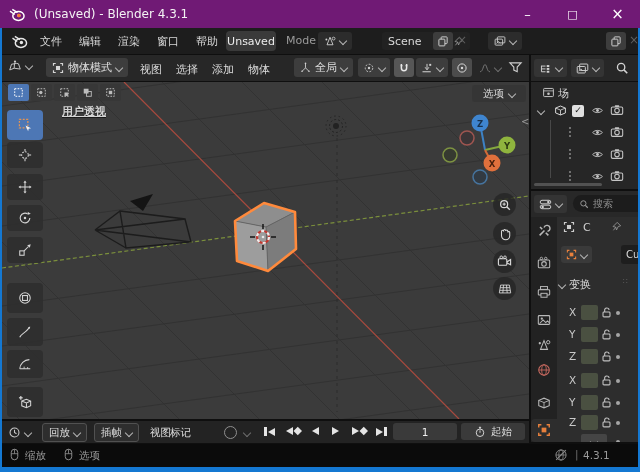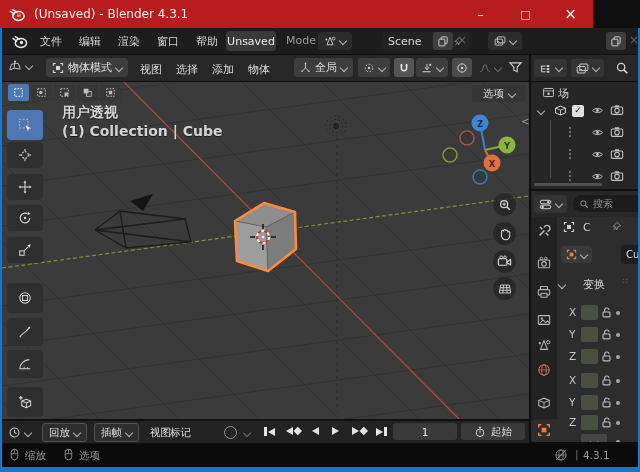--- a/index.html
+++ b/index.html
@@ -7,40 +7,40 @@
     font-family:"DejaVu Sans","Liberation Sans",sans-serif;font-size:11px;color:#d6d6d6;
     -webkit-font-smoothing:antialiased;}
   .abs{position:absolute;}
   .row{display:flex;align-items:center;}
   .chev{display:inline-block;width:5px;height:5px;border-right:1.4px solid #b5b5b5;border-bottom:1.4px solid #b5b5b5;transform:rotate(45deg);flex:0 0 auto;}
   .chev.dim{border-color:#6e6e6e;}
   .btn{background:#3d3d3d;border-radius:3px;display:flex;align-items:center;justify-content:center;gap:4px;color:#dcdcdc;}
   .flat{background:transparent;}
   .ic{display:block;flex:0 0 auto;}
   
-  .titlebar{left:0;top:0;width:593px;height:28px;background:#b91c1c;display:flex;align-items:center;}
+  .titlebar{left:0;top:0;width:640px;height:28px;background:#701a75;display:flex;align-items:center;}
   .title-text{font-size:12px;color:#f4f4f4;margin-left:8px;}
   .wbtn{width:45px;height:28px;display:flex;align-items:center;justify-content:center;color:#fff;font-size:13px;}
   
   .topbar{left:2px;top:28px;width:636px;height:26px;background:#1d1d1d;}
   .menu-item{font-size:11px;color:#d8d8d8;padding:0 4px;}
   .wtab{background:#3a3a3a;border-radius:4px;color:#ececec;font-size:11px;display:flex;align-items:center;justify-content:center;}
   .idfield{background:#222;border-radius:3px;display:flex;align-items:center;color:#dadada;margin-left:28px;}
   
   .edhdr{background:#272727;}
   .hbtn{height:19px;background:#3d3d3d;border-radius:3px;display:flex;align-items:center;justify-content:center;gap:4px;padding:0 6px;font-size:11px;color:#e0e0e0;}
   .hmenu{font-size:11px;color:#dedede;}
   
   .viewport{left:2px;top:82px;width:527px;height:337px;background:#3b3b3b;overflow:hidden;}
   .selmode{width:21px;height:17px;background:#373737;border-radius:2px;display:flex;align-items:center;justify-content:center;}
   .selmode.active{background:#4d77b5;}
   .tool{left:5px;width:36px;background:rgba(46,46,46,.88);border-radius:4px;display:flex;align-items:center;justify-content:center;color:#d5d5d5;}
   .tool.active{background:#4d77b5;color:#f2f2f2;}
   .navbtn{left:491px;width:23px;height:23px;border-radius:50%;background:rgba(38,38,38,.8);display:flex;align-items:center;justify-content:center;color:#d8d8d8;}
-  .vplabel{font-size:14px;color:#d4d4d4;text-shadow:0 1px 1px rgba(0,0,0,.5);}
+  .vplabel{font-size:11px;color:#d4d4d4;text-shadow:0 1px 1px rgba(0,0,0,.5);text-decoration:underline;}
   
   .outliner{left:531px;top:82px;width:107px;height:107px;background:#262626;overflow:hidden;}
   .olrow{position:absolute;left:0;width:107px;height:15px;}
   .toggle-ic{color:#c5c5c5;}
   
   .props{left:531px;top:191px;width:107px;height:251px;background:#2d2d2d;overflow:hidden;}
   .ptab{position:absolute;left:6px;width:14px;height:14px;color:#b9b9b9;}
   .trow{position:absolute;left:26px;width:81px;height:16px;}
   .tlab{position:absolute;left:12px;top:1px;font-size:10.5px;color:#c9c9c9;}
   .tfield{position:absolute;left:24px;top:0;width:17px;height:15px;background:#4a5041;border-radius:2px;}
@@ -542,21 +542,21 @@
     <div class="abs hbtn" style="left:30px;top:55px;height:17px;padding:0 5px;background:#3a3a3a">
       <svg class="ic" width="11" height="11" viewBox="0 0 16 16" style="color:#e8803c">
           <use href="#s-objcorners"></use>
         </svg>
       <span class="chev"></span>
     </div>
     <div class="abs idfield" style="left:62px;top:54px;width:40px;height:19px;padding:0 5px;background:#1e1e1e">
       <span style="font-size:10px">Cube</span>
     </div>
 
-    <div class="abs row" style="left:28px;top:86px;gap:18px">
+    <div class="abs row" style="left:28px;top:86px;gap:4px">
       <span class="chev"></span>
       <span style="color:#d6d6d6">变换</span>
     </div>
     <div class="abs" style="left:92px;top:89px;width:10px;height:8px;color:#5d5d5d;font-size:8px;letter-spacing:1px;line-height:4px">∷</div>
 
     <div class="trow" style="top:114px">
       <span class="tlab">X</span>
       <span class="tfield"></span>
       <svg class="tlock" viewBox="0 0 12 12">
           <use href="#s-lock"></use>
@@ -738,21 +738,20 @@
           <use href="#t-measure"></use>
         </svg>
       </div>
     <div class="abs tool" style="top:305px;height:30px">
         <svg class="ic" width="15" height="15" viewBox="0 0 16 16">
           <use href="#t-addcube"></use>
         </svg>
       </div>
 
     <div class="abs vplabel" style="left:60px;top:22px;font-weight:bold">用户透视</div>
-    <div class="abs vplabel" style="left:60px;top:41px;font-weight:bold">(1) Collection | Cube</div>
 
     <div class="abs btn" style="left:470px;top:3px;width:54px;height:17px;background:rgba(53,53,53,.92);gap:5px">
       <span style="font-size:10.5px">选项</span>
       <span class="chev"></span>
     </div>
 
     <span class="abs" style="left:519px;top:34px;color:#9a9a9a;font-size:10px">&lt;</span>
 
     <div class="abs navbtn" style="top:111px">
         <svg class="ic" width="14" height="14" viewBox="0 0 16 16">

